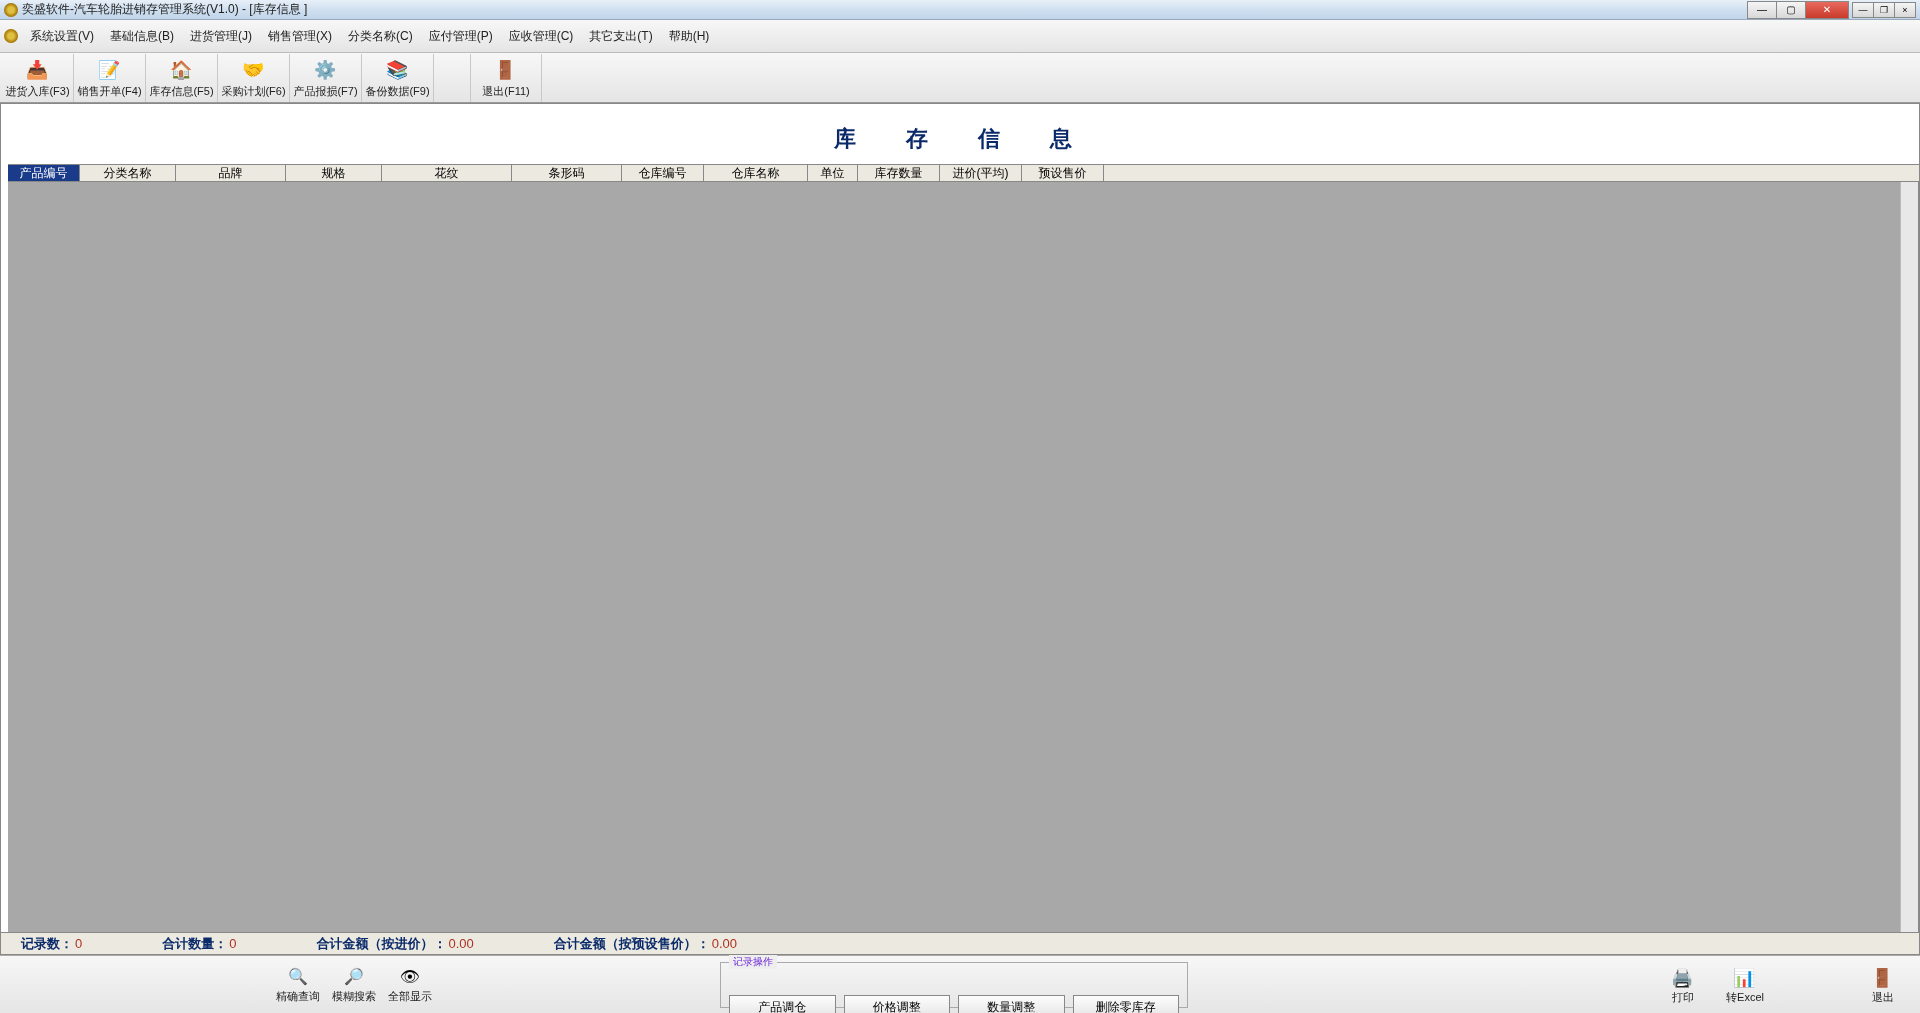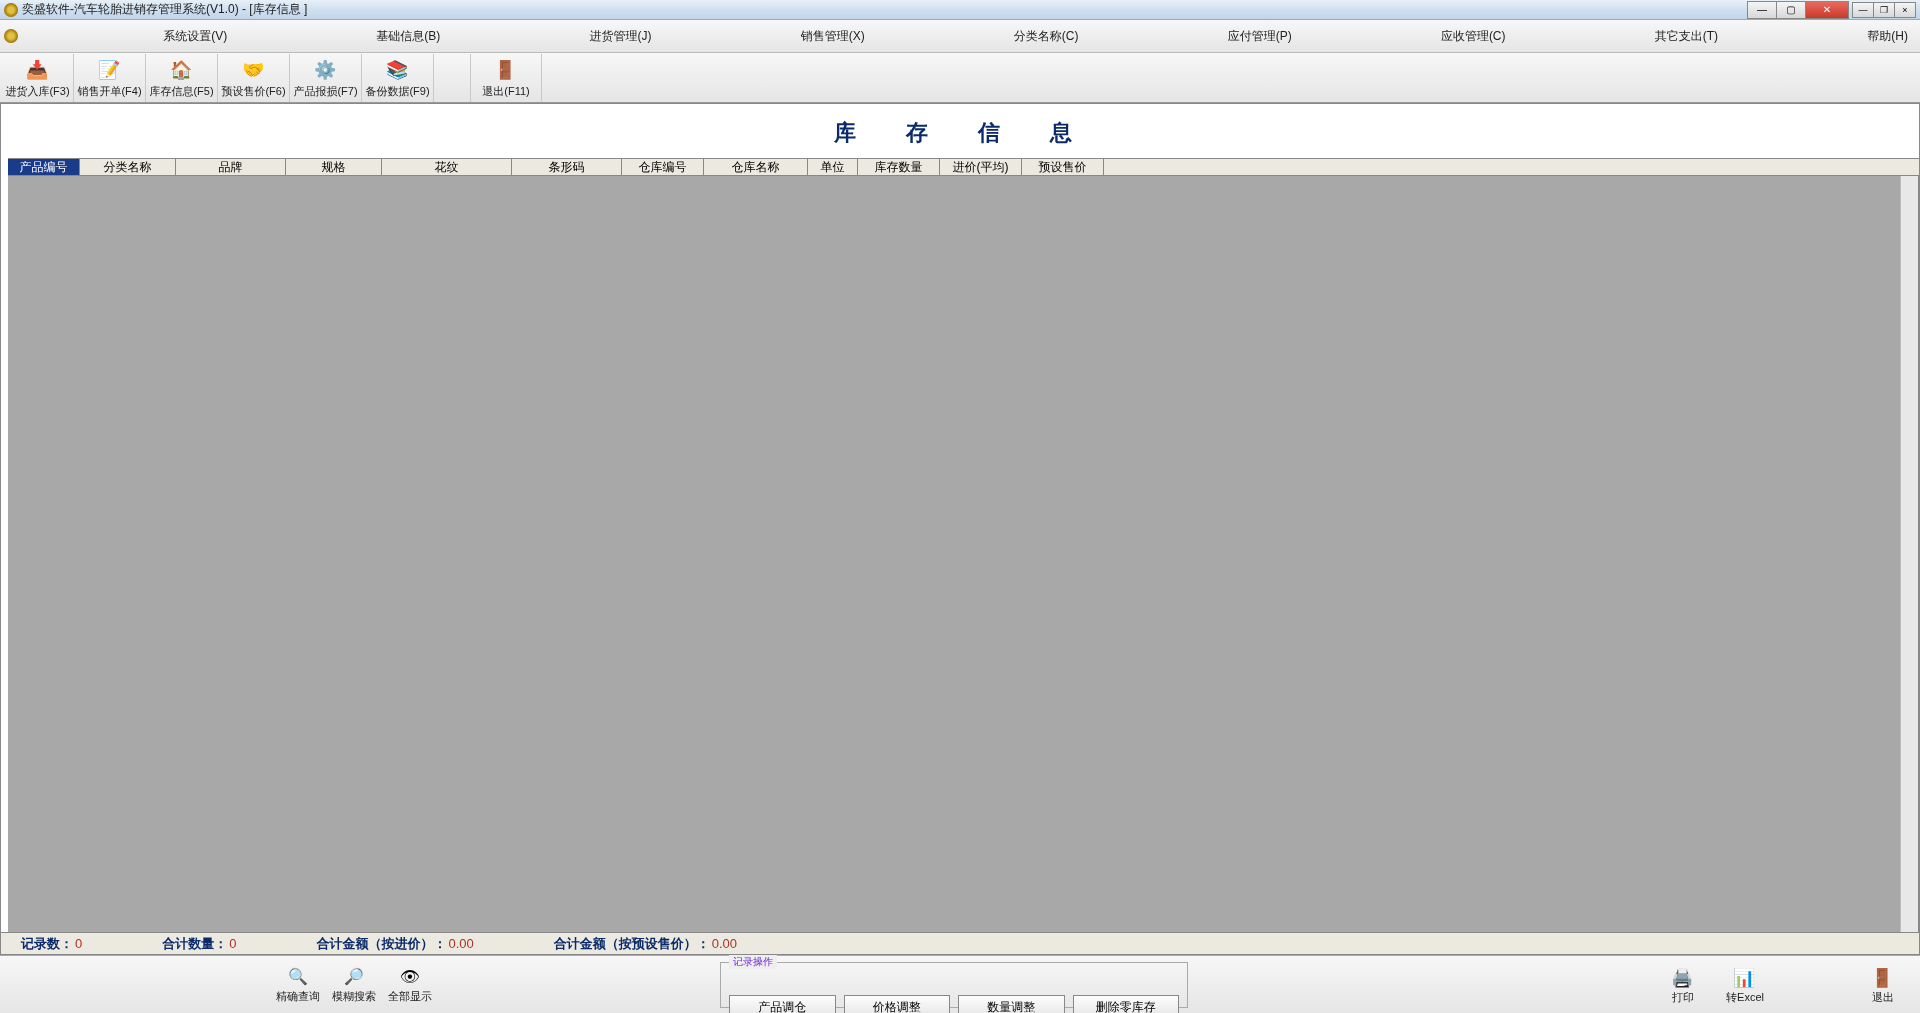--- a/index.html
+++ b/index.html
@@ -26,21 +26,21 @@
 .titlebar .win-controls { margin-left:auto;display:flex;gap:0; }
 .titlebar .win-btn { width:30px;height:18px;border:1px solid #888;margin-left:-1px;display:flex;align-items:center;justify-content:center;font-size:10px;background:linear-gradient(to bottom,#f5f5f5,#d8d8d8);cursor:default; }
 .titlebar .win-btn.close { background:linear-gradient(to bottom,#e86a5e,#c83a2a);color:#fff;width:44px; }
 .mdi-controls { margin-left:4px;display:flex;gap:0; }
 .mdi-controls .win-btn { width:22px;height:16px;font-size:9px; }
 
 .menubar {
   height: 22px;
   background: linear-gradient(to bottom,#f7f7f7,#e5e5e5);
   border-bottom:1px solid #bbb;
-  display:flex;align-items:center;padding:16px 4px;justify-content:space-between;
+  display:flex;align-items:center;padding:16px 4px;
 }
 .menubar .menu-icon{ width:14px;height:14px;margin-right:4px;background:radial-gradient(circle,#e0c040 30%,#a07000 70%);border-radius:50%; }
 .menubar .menu-item { padding:2px 8px;color:#222;cursor:default; }
 
 .toolbar {
   height: 50px;
   background: linear-gradient(to bottom,#f7f7f7,#e5e5e5);
   border-bottom:1px solid #999;
   display:flex;align-items:center;padding:0 2px;
 }
@@ -48,21 +48,21 @@
   width:72px;height:48px;border:none;background:transparent;display:flex;flex-direction:column;align-items:center;justify-content:center;gap:1px;cursor:default;border-right:1px solid #c8c8c8;
 }
 .toolbar .tool-btn.exit-sep{margin-left:36px;border-left:1px solid #c8c8c8;}
 .toolbar .tool-ico { width:26px;height:26px;display:flex;align-items:center;justify-content:center;font-size:18px; }
 .toolbar .tool-lbl { font-size:11px;color:#222; white-space:nowrap;}
 
 .content {
   flex:1;display:flex;flex-direction:column;background:#fff;border:1px solid #888;margin:0;
 }
 .page-title {
-  text-align:center;font-size:22px;color:#0a2a6a;font-weight:bold;letter-spacing:14px;padding:14px 0 10px 0;background:#fff;
+  text-align:center;font-size:22px;color:#0a2a6a;font-weight:bold;letter-spacing:14px;padding:20px 0 10px 0;background:#fff;
 }
 .grid-wrap { flex:1;display:flex;flex-direction:column;margin-left:7px; }
 .grid-head {
   height:18px;background:#eceae0;border-top:1px solid #888;border-bottom:1px solid #888;display:flex;
 }
 .grid-head .col {
   border-right:1px solid #888;text-align:center;font-size:12px;line-height:17px;color:#000;
 }
 .grid-head .col.selected{background:#1a3a8a;color:#fff;}
 .grid-body { flex:1;background:#a8a8a8;border-right:1px solid #888; position:relative;}
@@ -134,21 +134,21 @@
     <div class="tool-btn">
       <span class="tool-ico">📝</span>
       <span class="tool-lbl">销售开单(F4)</span>
     </div>
     <div class="tool-btn">
       <span class="tool-ico">🏠</span>
       <span class="tool-lbl">库存信息(F5)</span>
     </div>
     <div class="tool-btn">
       <span class="tool-ico">🤝</span>
-      <span class="tool-lbl">预设售价(F6)</span>
+      <span class="tool-lbl">采购计划(F6)</span>
     </div>
     <div class="tool-btn">
       <span class="tool-ico">⚙️</span>
       <span class="tool-lbl">产品报损(F7)</span>
     </div>
     <div class="tool-btn">
       <span class="tool-ico">📚</span>
       <span class="tool-lbl">备份数据(F9)</span>
     </div>
     <div class="tool-btn exit-sep">

